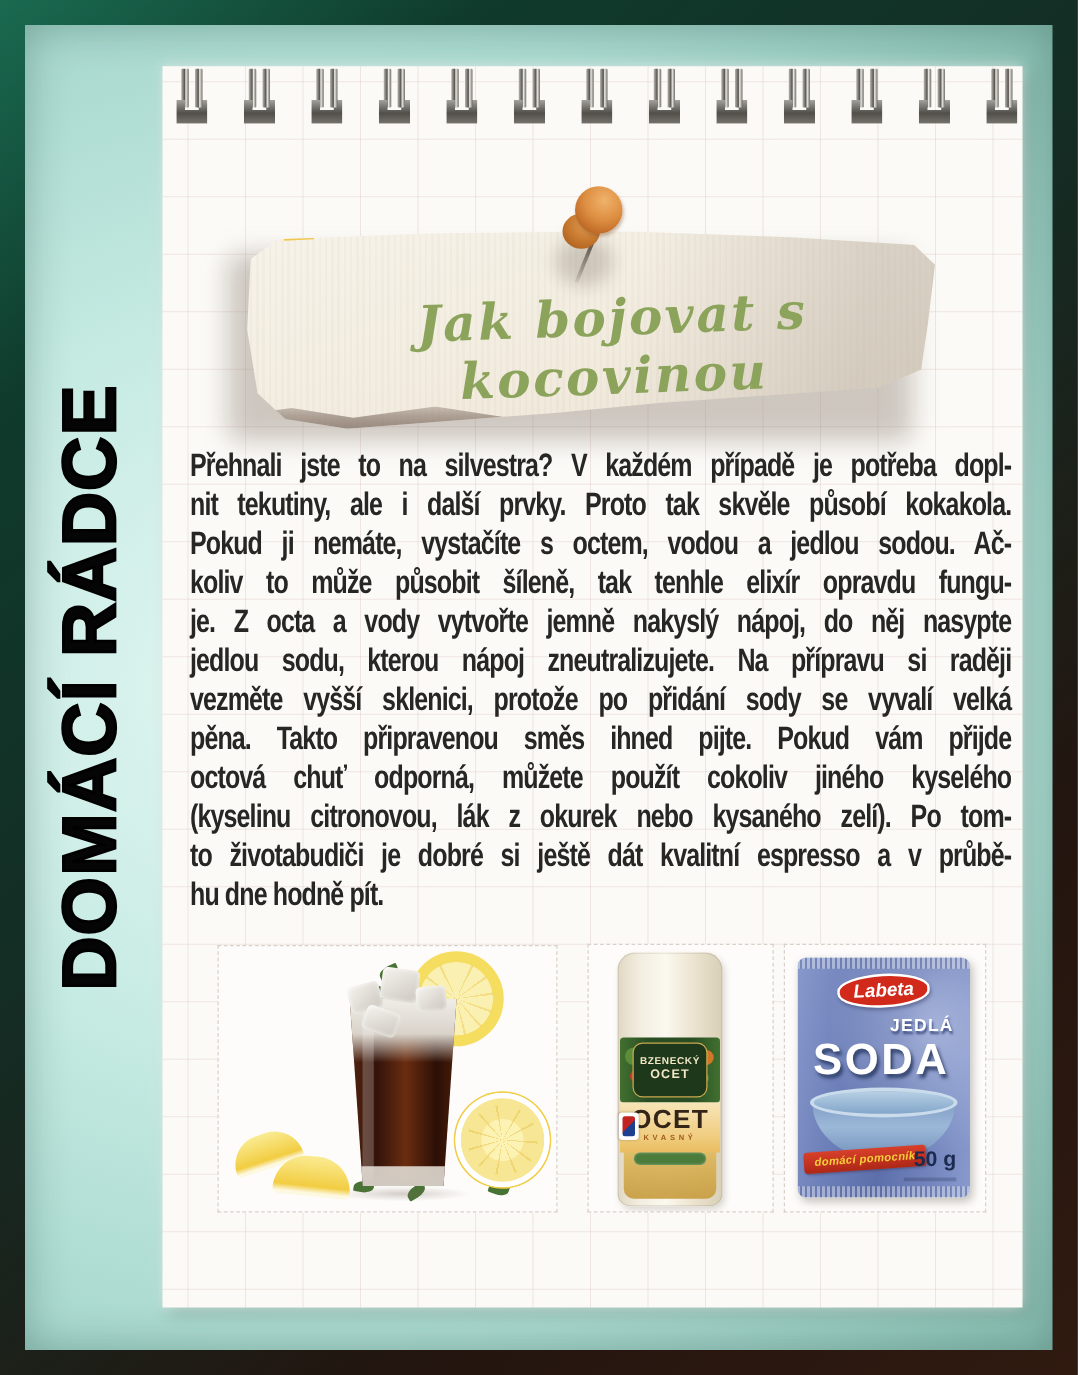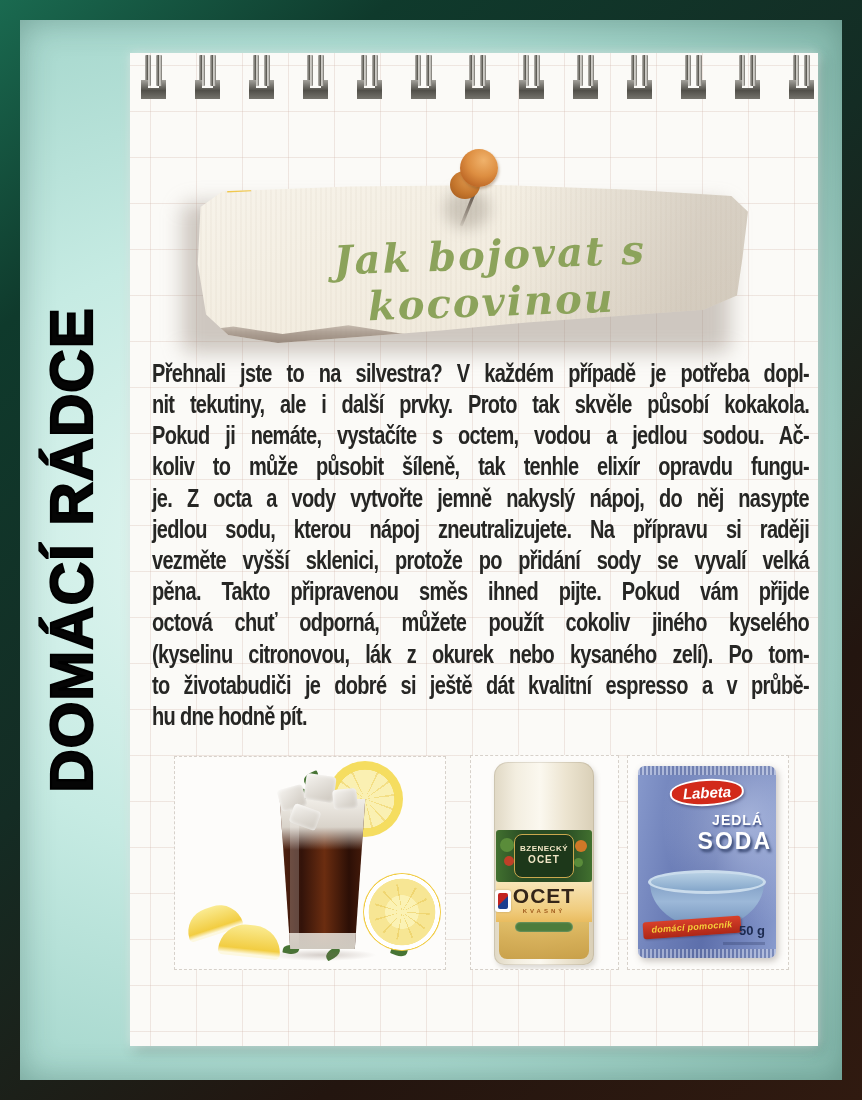--- a/index.html
+++ b/index.html
@@ -141,21 +141,21 @@
   .lemon-half::after{
     content:"";position:absolute;inset:11px;border-radius:50%;
     background:repeating-conic-gradient(rgba(255,255,255,0) 0 28deg,rgba(232,198,80,.5) 28deg 32deg);
   }
   .lemon-wedge{position:absolute;z-index:3;border-radius:30px 30px 5px 5px;
     background:linear-gradient(180deg,#faeb92 0%,#f2cd42 75%,#fdf8e0 92%);}
   .reflection{position:absolute;left:92px;top:192px;width:110px;height:12px;z-index:1;
     background:radial-gradient(ellipse,rgba(120,100,90,.3),transparent 70%);}
   
   .bottle{
-    position:absolute;left:23px;top:6px;width:100px;height:203px;border-radius:14px 14px 10px 10px;
+    position:absolute;left:23px;top:6px;width:84px;height:203px;border-radius:14px 14px 10px 10px;
     background:linear-gradient(90deg,#e0d8c4 0%,#f3eee0 22%,#fbf8ef 46%,#ece4d0 72%,#d9cfb7 100%);
     box-shadow:inset 0 0 0 1px rgba(120,110,90,.18),2px 3px 5px rgba(120,110,95,.25);
   }
   .vinegar-liquid{
     position:absolute;left:5px;right:5px;bottom:6px;height:46px;border-radius:6px 6px 8px 8px;
     background:linear-gradient(180deg,#e5c267 0%,#d4ab4f 55%,#c79c40 100%);opacity:.92;
   }
   .label-green{
     position:absolute;left:2px;right:2px;top:68px;height:52px;border-radius:3px;
     background:linear-gradient(90deg,#41702f 0%,#2a4d24 28%,#2a4d24 72%,#41702f 100%);
@@ -204,41 +204,41 @@
     position:absolute;top:13px;left:50%;transform:translateX(-50%) rotate(-3deg);
     background:#d22a1a;color:#fff;border:2px solid #fff;border-radius:50% / 46%;
     padding:3px 11px;font-style:italic;font-weight:bold;font-size:15px;
     box-shadow:1px 2px 3px rgba(40,40,80,.4);white-space:nowrap;z-index:2;
   }
   .jedla{
     position:absolute;top:46px;right:13px;color:#fff;font-weight:bold;font-size:14px;
     letter-spacing:1px;text-shadow:1px 2px 2px #3a4a80;
   }
   .soda-word{
-    position:absolute;top:62px;left:0;right:4px;text-align:right;color:#fff;
-    font-weight:bold;font-size:23px;letter-spacing:2px;text-shadow:2px 3px 3px #35456f;
+    position:absolute;top:62px;left:0;right:4px;text-align:center;color:#fff;
+    font-weight:bold;font-size:35px;letter-spacing:2px;text-shadow:2px 3px 3px #35456f;
   }
   .bowl{position:absolute;top:104px;left:10px;width:118px;height:58px;}
   .bowl-body{
     position:absolute;left:2px;right:2px;top:10px;bottom:0;
     border-radius:0 0 58px 58px / 0 0 46px 46px;
     background:linear-gradient(180deg,#7e9cc4 0%,#9cb8d8 45%,#7090ba 100%);
   }
   .bowl-rim{
     position:absolute;left:0;right:0;top:0;height:24px;border-radius:50%;
     border:3px solid #cadcec;box-sizing:border-box;
     background:linear-gradient(180deg,#b7d0e4,#84a6ca);
   }
   .ribbon{
     position:absolute;top:153px;left:5px;width:98px;height:17px;border-radius:3px;
     background:linear-gradient(180deg,#d8402a,#ae2716);transform:rotate(-4deg);
     color:#f6cf3a;font-style:italic;font-weight:bold;font-size:9px;line-height:17px;
     text-align:center;letter-spacing:.3px;box-shadow:1px 1px 2px rgba(40,30,60,.4);z-index:2;
   }
-  .weight{position:absolute;bottom:20px;right:11px;color:#1c2a50;font-weight:bold;font-size:13px;z-index:2;margin-top:48px;}
+  .weight{position:absolute;bottom:20px;right:11px;color:#1c2a50;font-weight:bold;font-size:17px;z-index:2;margin-top:48px;}
   .weight-sub{position:absolute;bottom:13px;right:11px;width:42px;height:3px;background:rgba(40,50,90,.28);}
 </style>
 </head>
 <body>
 
 <div class="stage">
   <div class="mat"></div>
 
   <div class="side-title">DOMÁCÍ RÁDCE</div>
 

